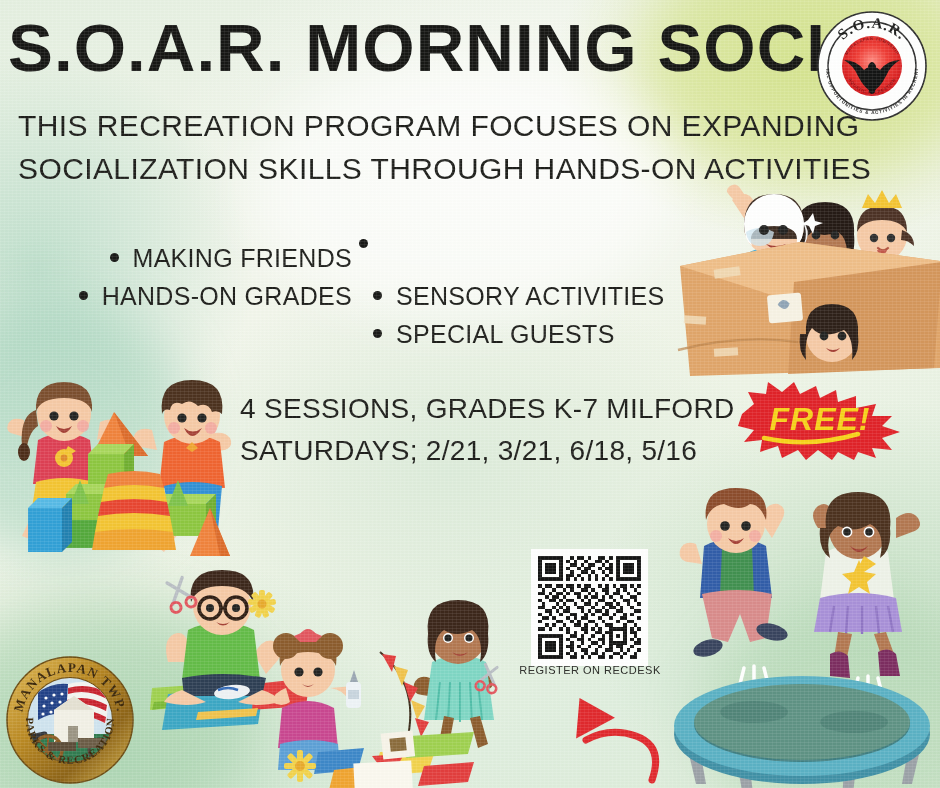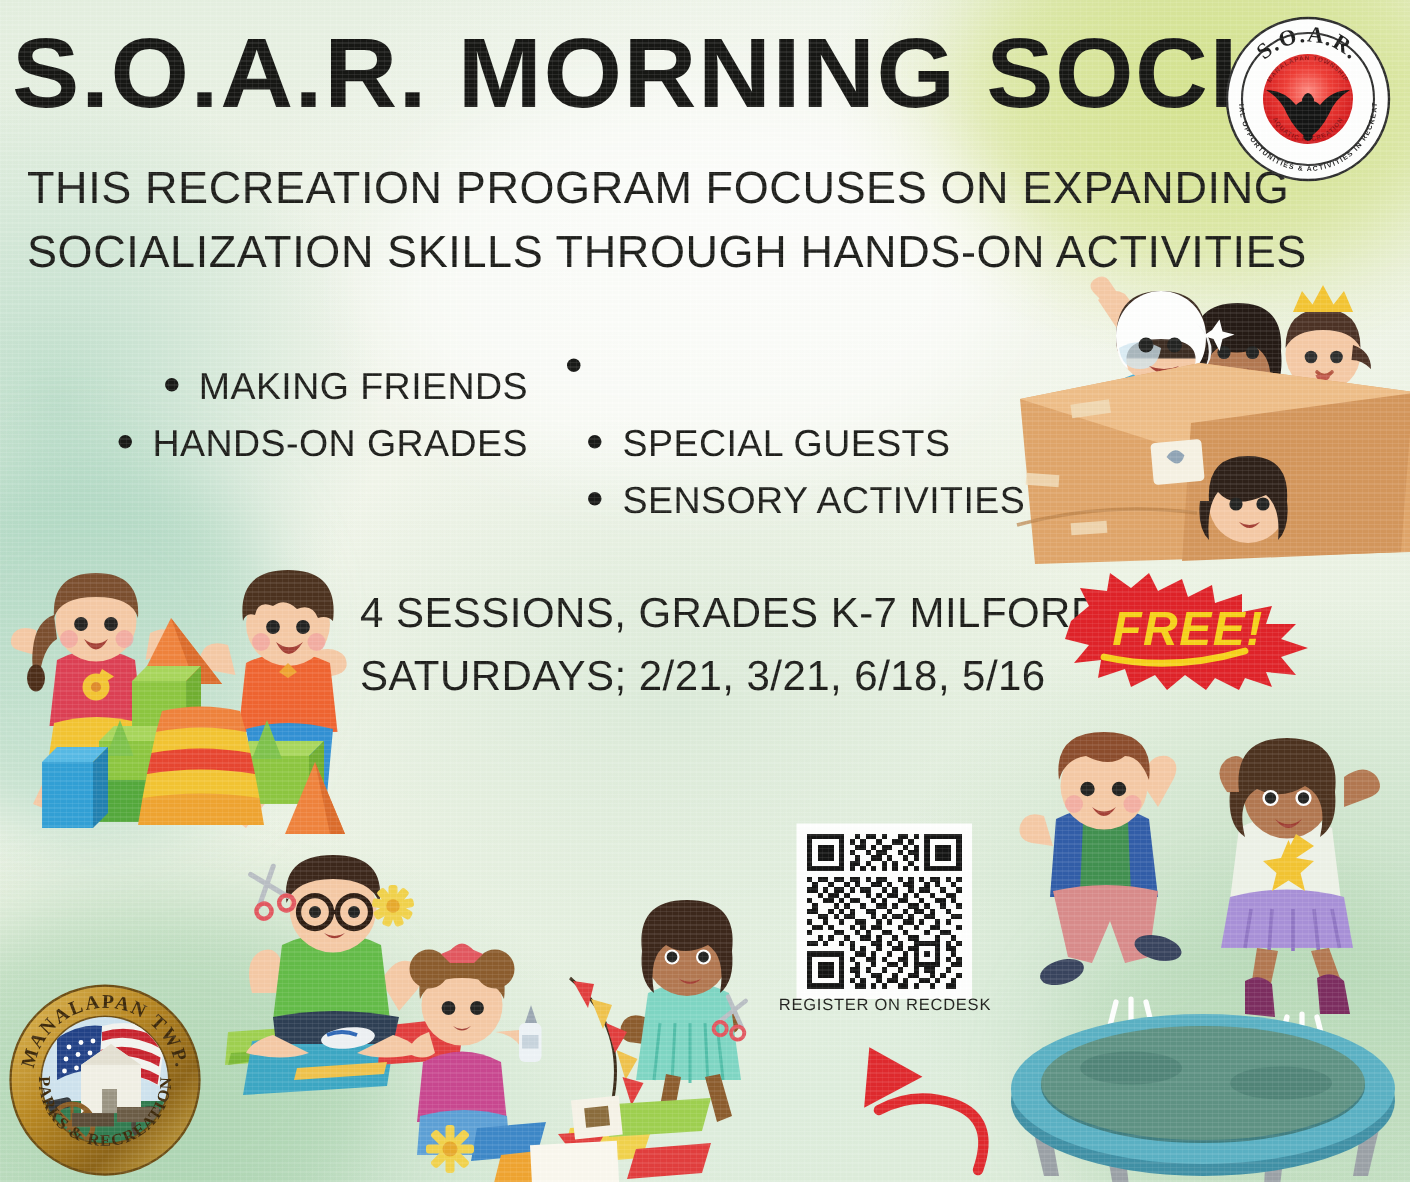--- a/index.html
+++ b/index.html
@@ -38,21 +38,21 @@
     white-space:nowrap;
   }
   #desc{
     position:absolute;left:18px;top:104px;width:700px;
     text-align:center;color:#1b1b18;
     font-family:"Liberation Sans Narrow","Liberation Sans",sans-serif;
     font-size:30px;line-height:43px;font-weight:400;letter-spacing:.4px;
   }
   #desc div{white-space:nowrap;}
 
-  #bullets{position:absolute;left:62px;top:244px;width:620px;display:flex;gap:26px;}
+  #bullets{position:absolute;left:62px;top:244px;width:620px;display:flex;gap:7px;}
   .bcol{display:flex;flex-direction:column;}
   .bcol.left{width:290px;align-items:flex-end;}
   .bcol.right{width:310px;align-items:flex-start;}
   .bitem{display:flex;align-items:baseline;gap:14px;height:38px;}
   .bdot{width:9px;height:9px;border-radius:50%;background:#161614;flex:none;position:relative;top:-5px;}
   .btxt{
     font-family:"Liberation Sans Narrow","Liberation Sans",sans-serif;
     font-size:25px;font-weight:400;color:#1b1b18;letter-spacing:.3px;white-space:nowrap;
   }
   .bcol.left .bitem:nth-child(1){margin-left:34px;}
@@ -67,21 +67,21 @@
     font-family:"Liberation Sans Narrow","Liberation Sans",sans-serif;
     font-size:28px;line-height:42px;color:#1b1b18;letter-spacing:.3px;
   }
   #details div{white-space:nowrap;}
 
   
   #soar-logo{position:absolute;left:816px;top:10px;width:112px;height:112px;}
   
   #twp-seal{position:absolute;left:4px;top:654px;width:132px;height:130px;}
   
-  #free-burst{position:absolute;left:708px;top:378px;width:170px;height:84px;}
+  #free-burst{position:absolute;left:736px;top:378px;width:170px;height:84px;}
   
   #qr-wrap{position:absolute;left:531px;top:549px;width:117px;height:117px;background:#fff;padding:7px;box-sizing:border-box;}
   #qr{width:103px;height:103px;display:block;}
   #qr-caption{
     position:absolute;left:500px;top:664px;width:180px;text-align:center;
     font-family:"Liberation Sans Narrow","Liberation Sans",sans-serif;
     font-size:11px;letter-spacing:.5px;color:#1d1d1a;white-space:nowrap;
   }
   #arrow{position:absolute;left:536px;top:684px;width:126px;height:104px;}
 
@@ -470,25 +470,25 @@
         <span class="bdot"></span>
         <span class="btxt">HANDS-ON GRADES</span>
       </div>
     </div>
     <div class="bcol right">
       <div class="bitem">
         <span class="bdot"></span>
       </div>
       <div class="bitem">
         <span class="bdot"></span>
-        <span class="btxt">SPECIAL GUESTS</span>
+        <span class="btxt">SENSORY ACTIVITIES</span>
       </div>
       <div class="bitem">
         <span class="bdot"></span>
-        <span class="btxt">SENSORY ACTIVITIES</span>
+        <span class="btxt">SPECIAL GUESTS</span>
       </div>
     </div>
   </div>
 
   <div id="details">
     <div>4 SESSIONS,  GRADES K-7 MILFORD</div>
     <div>SATURDAYS; 2/21, 3/21, 6/18, 5/16</div>
   </div>
 
   <div id="soar-logo">

